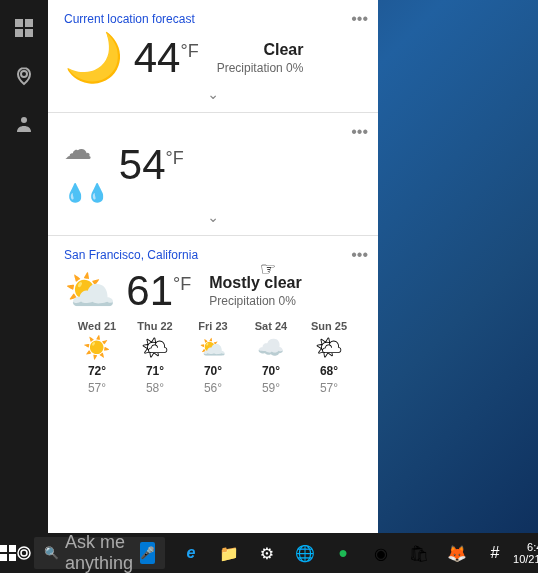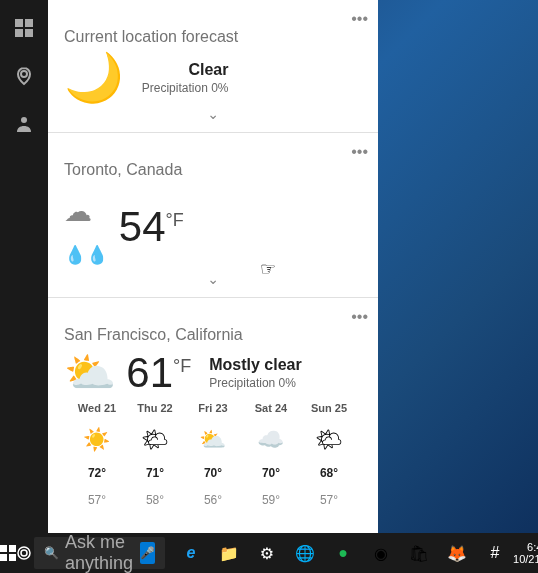--- a/index.html
+++ b/index.html
@@ -122,24 +122,23 @@
     .section-menu {
       position: absolute;
       top: 10px;
       right: 10px;
       color: #888;
       font-size: 16px;
       cursor: pointer;
     }
 
     .section-title {
-      font-size: 16px;
-      color: #737373;
+      font-size: 12px;
+      color: #1d4ed8;
       margin-bottom: 8px;
-      margin-top: 16px;
     }
 
     .weather-main {
       display: flex;
       align-items: center;
       gap: 10px;
     }
 
     .weather-icon {
       font-size: 48px;
@@ -189,21 +188,21 @@
     .forecast-row {
       display: flex;
       justify-content: space-around;
       padding: 8px 4px 4px 4px;
     }
 
     .forecast-day {
       display: flex;
       flex-direction: column;
       align-items: center;
-      gap: 13px;
+      gap: 3px;
       min-width: 50px;
     }
 
     .forecast-day-name {
       font-size: 11px;
       color: #555;
       font-weight: 600;
     }
 
     .forecast-day-icon {
@@ -263,31 +262,33 @@
     </div>
   </div>
 
   <div class="weather-panel">
 
     <div class="weather-section">
       <div class="section-menu">•••</div>
       <div class="section-title">Current location forecast</div>
       <div class="weather-main">
         <div class="weather-icon">🌙</div>
+        <div class="weather-temp">
+          <span>44</span><span class="weather-unit">°F</span>
+        </div>
         <div class="weather-desc">
           <div class="weather-condition">Clear</div>
           <div class="weather-precip">Precipitation 0%</div>
         </div>
       </div>
       <div class="expand-arrow">⌄</div>
     </div>
 
     <div class="weather-section">
       <div class="section-menu">•••</div>
-      <div class="section-title">Toronto, Canada</div>
       <div class="weather-main">
         <div class="weather-icon" style="font-size:40px;">
           <span style="font-size:28px; color:#888;">☁</span><br><span style="font-size:18px; color:#6af;">💧💧</span>
         </div>
         <div class="weather-temp">
           <span>54</span><span class="weather-unit">°F</span>
         </div>
       </div>
       <div class="expand-arrow">⌄</div>
     </div>

